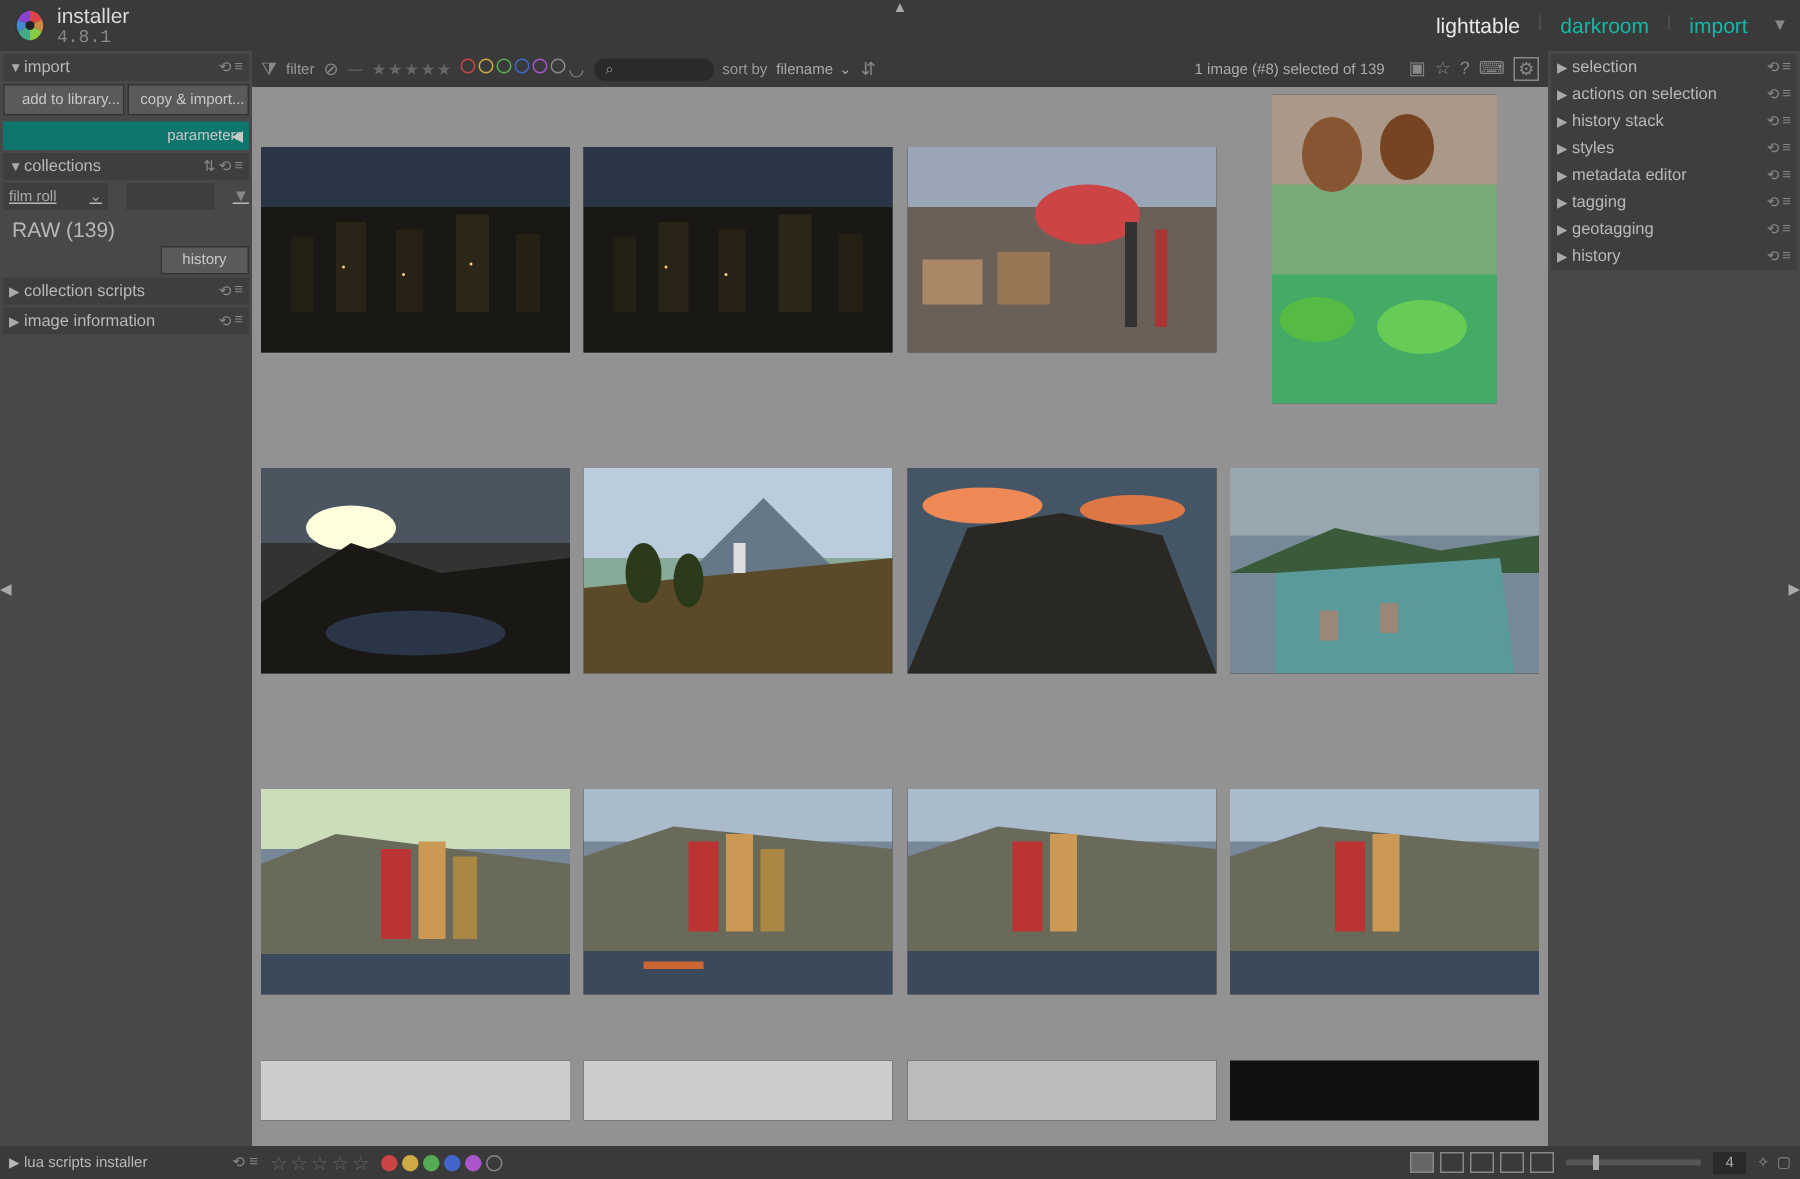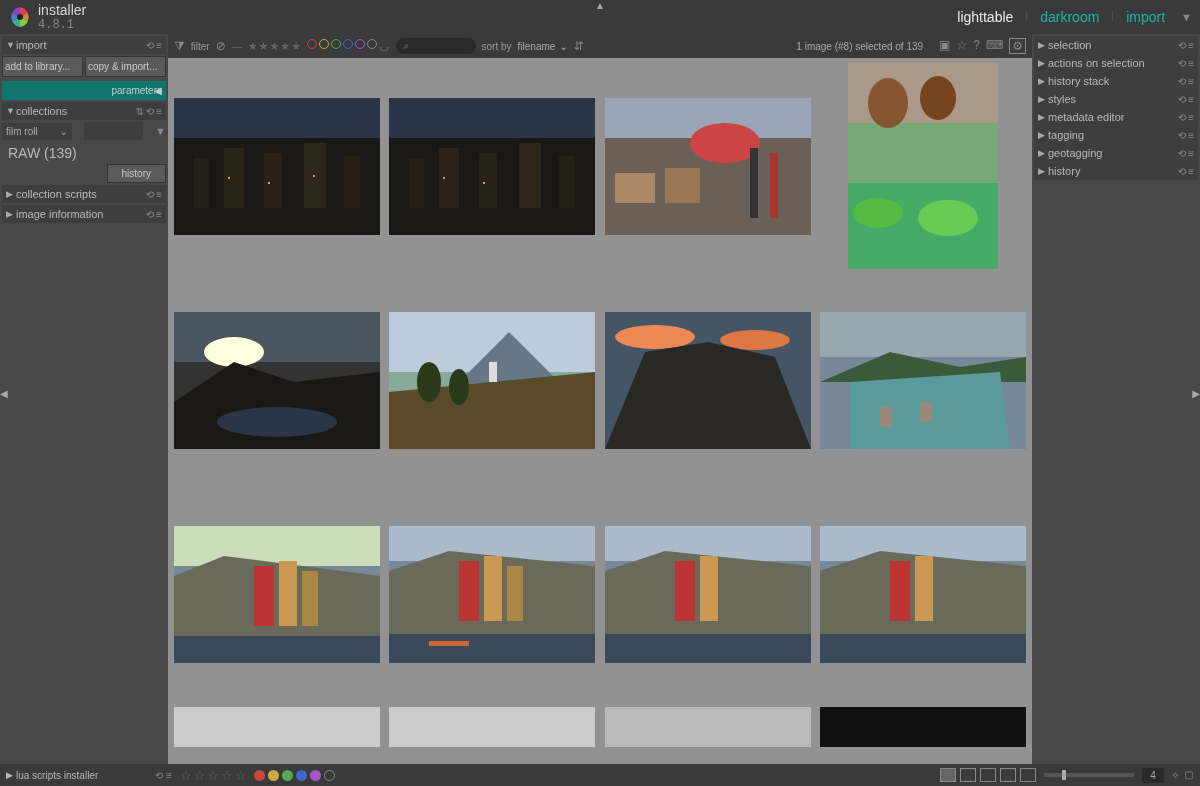--- a/index.html
+++ b/index.html
@@ -31,25 +31,25 @@
 
 
 .panel-section { margin-bottom: 2px; }
 .panel-header { display: flex; align-items: center; padding: 3px 4px; background: #3e3e3e; cursor: pointer; }
 .panel-header .caret { width: 10px; font-size: 9px; color: #aaa; }
 .panel-header .title { flex: 1; font-size: 11px; }
 .panel-header .icons { display: flex; gap: 2px; font-size: 10px; color: #888; }
 .panel-header .icons span { cursor: pointer; }
 
 .panel-buttons { display: flex; gap: 2px; padding: 2px 0; }
-.panel-button { flex: 1; background: #5a5a5a; color: #c8c8c8; font-size: 10px; padding: 4px 2px; text-align: left; cursor: pointer; border: 1px solid #333; }
+.panel-button { flex: 1; background: #5a5a5a; color: #c8c8c8; font-size: 10px; padding: 4px 2px; text-align: right; cursor: pointer; border: 1px solid #333; }
 .panel-full-button { background: #0f766e; color: #c8c8c8; font-size: 10px; padding: 4px; text-align: right; cursor: pointer; margin-top: 2px; position: relative; }
 .panel-full-button .arrow-left { position: absolute; right: 4px; }
 
-.panel-row { display: flex; align-items: center; padding: 2px 0; gap: 12px; }
+.panel-row { display: flex; align-items: center; padding: 2px 0; gap: 12px; text-decoration: underline; }
 .panel-select { flex: 0 0 70px; background: #3e3e3e; color: #aaa; font-size: 10px; padding: 3px 4px; cursor: pointer; display: flex; justify-content: space-between; align-items: center; }
 .panel-input-box { flex: 1; background: #3e3e3e; height: 18px; }
 .panel-list-item { padding: 3px 6px; font-size: 14px; cursor: pointer; }
 
 
 .center { flex: 1; display: flex; flex-direction: column; background: #484848; }
 .toolbar { height: 24px; background: #3a3a3a; display: flex; align-items: center; padding: 0 6px; gap: 6px; font-size: 10px; }
 .toolbar-icon { color: #888; cursor: pointer; font-size: 12px; }
 .toolbar-label { color: #999; }
 .star-filter { display: flex; gap: 1px; }

